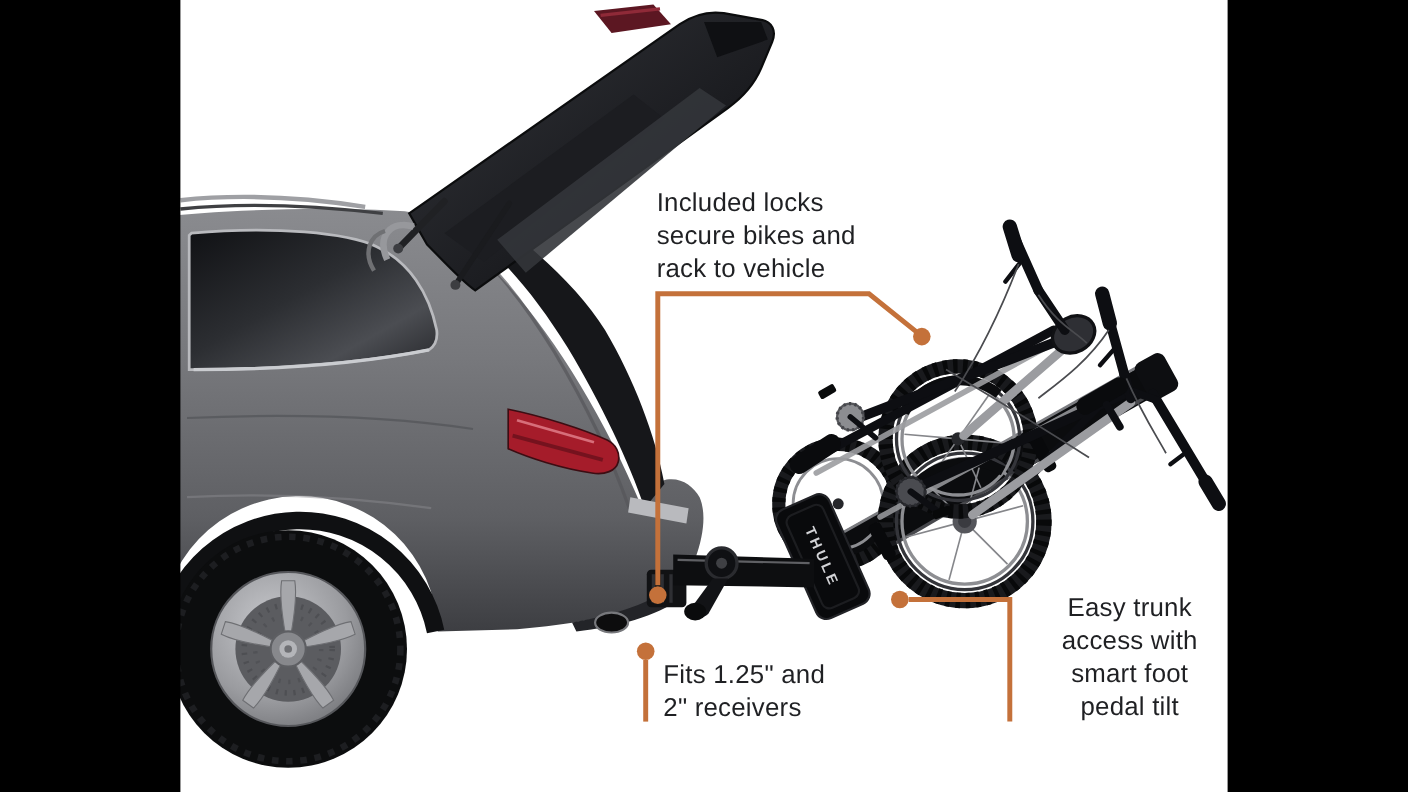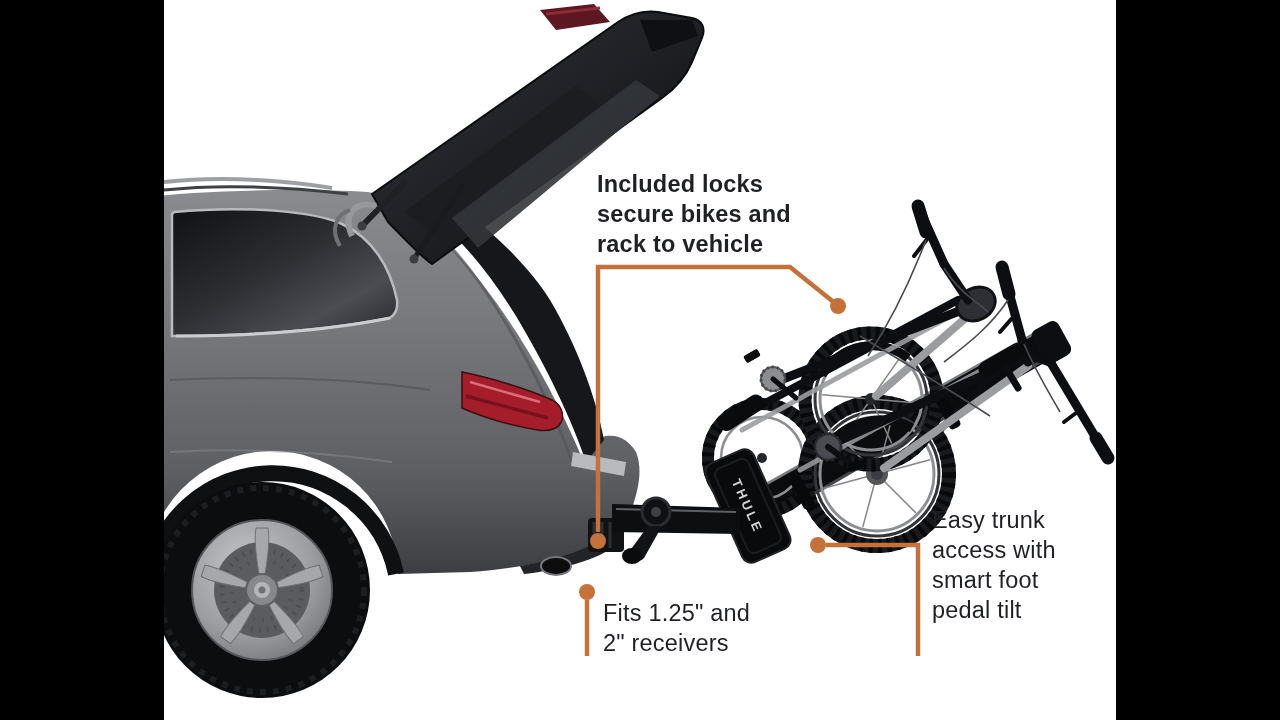--- a/index.html
+++ b/index.html
@@ -8,23 +8,23 @@
   .scene{position:absolute;left:0;top:0;width:1280px;height:720px;display:block;}
   .letterbox{position:absolute;top:0;height:720px;background:var(--letterbox,#000);z-index:30;}
   .letterbox.left{left:0;width:164px;}
   .letterbox.right{left:1116px;width:164px;}
   .callout{
     position:absolute;z-index:20;
     color:var(--text,#1F2023);
     font-size:23.5px;line-height:30px;font-weight:400;letter-spacing:.2px;
     white-space:pre-line;
   }
-  .callout.c1{left:597px;top:169px;width:250px;font-weight:bold;}
+  .callout.c1{left:597px;top:169px;width:250px;}
   .callout.c2{left:603px;top:598px;width:240px;}
-  .callout.c3{left:932px;top:505px;width:190px;}
+  .callout.c3{left:932px;top:537px;width:190px;text-align:center;}
   .accent-stroke{stroke:var(--accent,#C4713A);}
   .accent-fill{fill:var(--accent,#C4713A);}
   .dark-tube{stroke:#0d0e12;stroke-linecap:round;fill:none;}
   .silver-tube{stroke:#9b9ca0;stroke-linecap:round;fill:none;}
   .cable{stroke:#4a4b4f;stroke-width:1.6;fill:none;}
 </style>
 </head>
 <body>
 
 <div class="stage">

